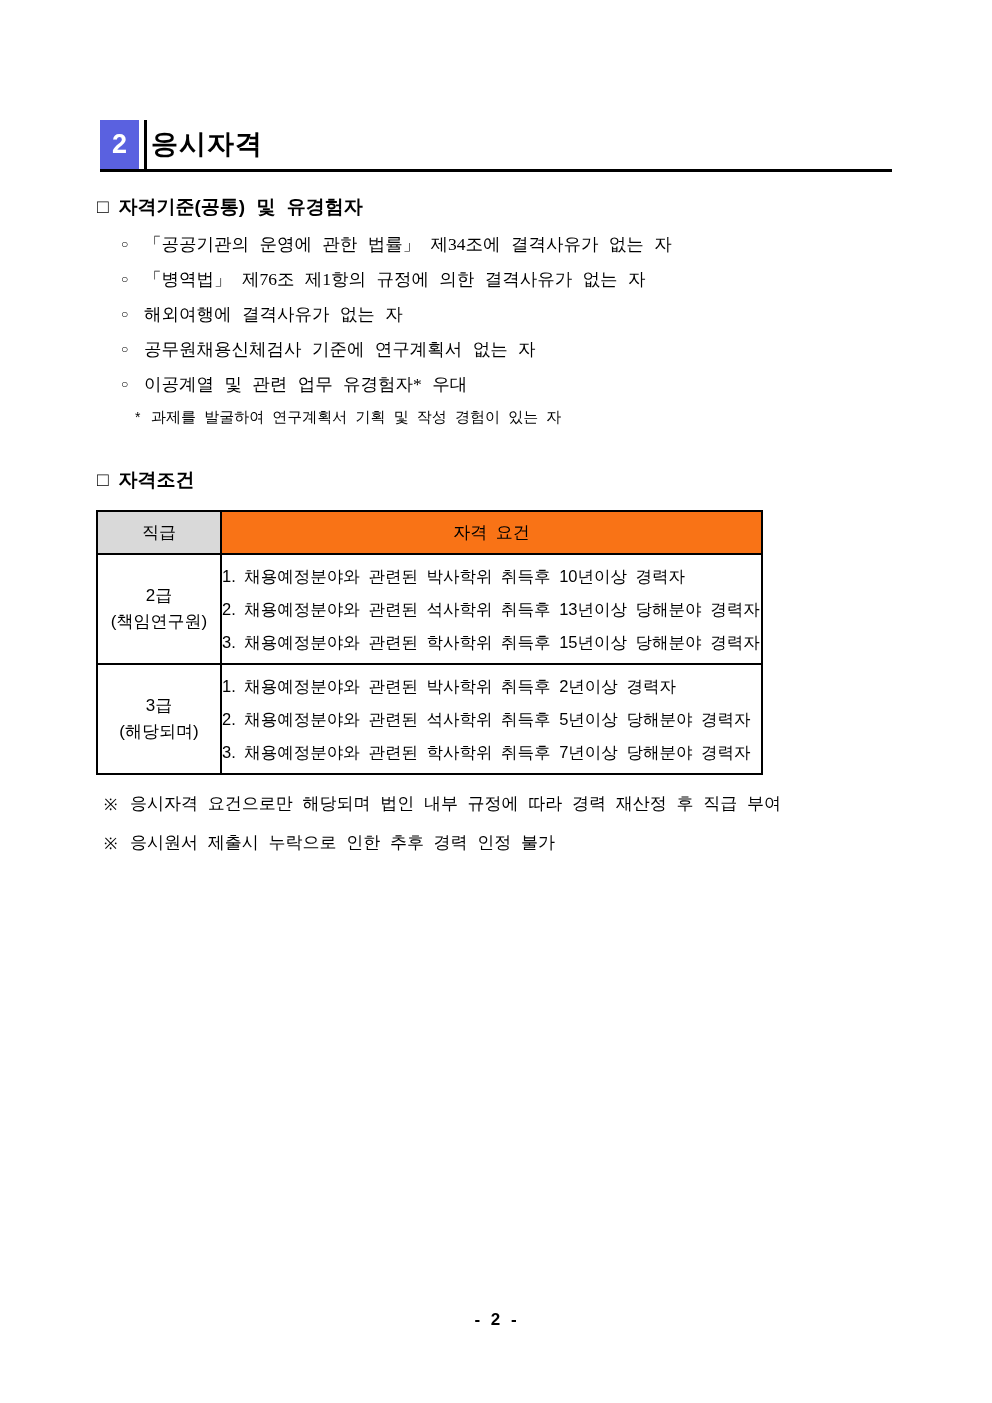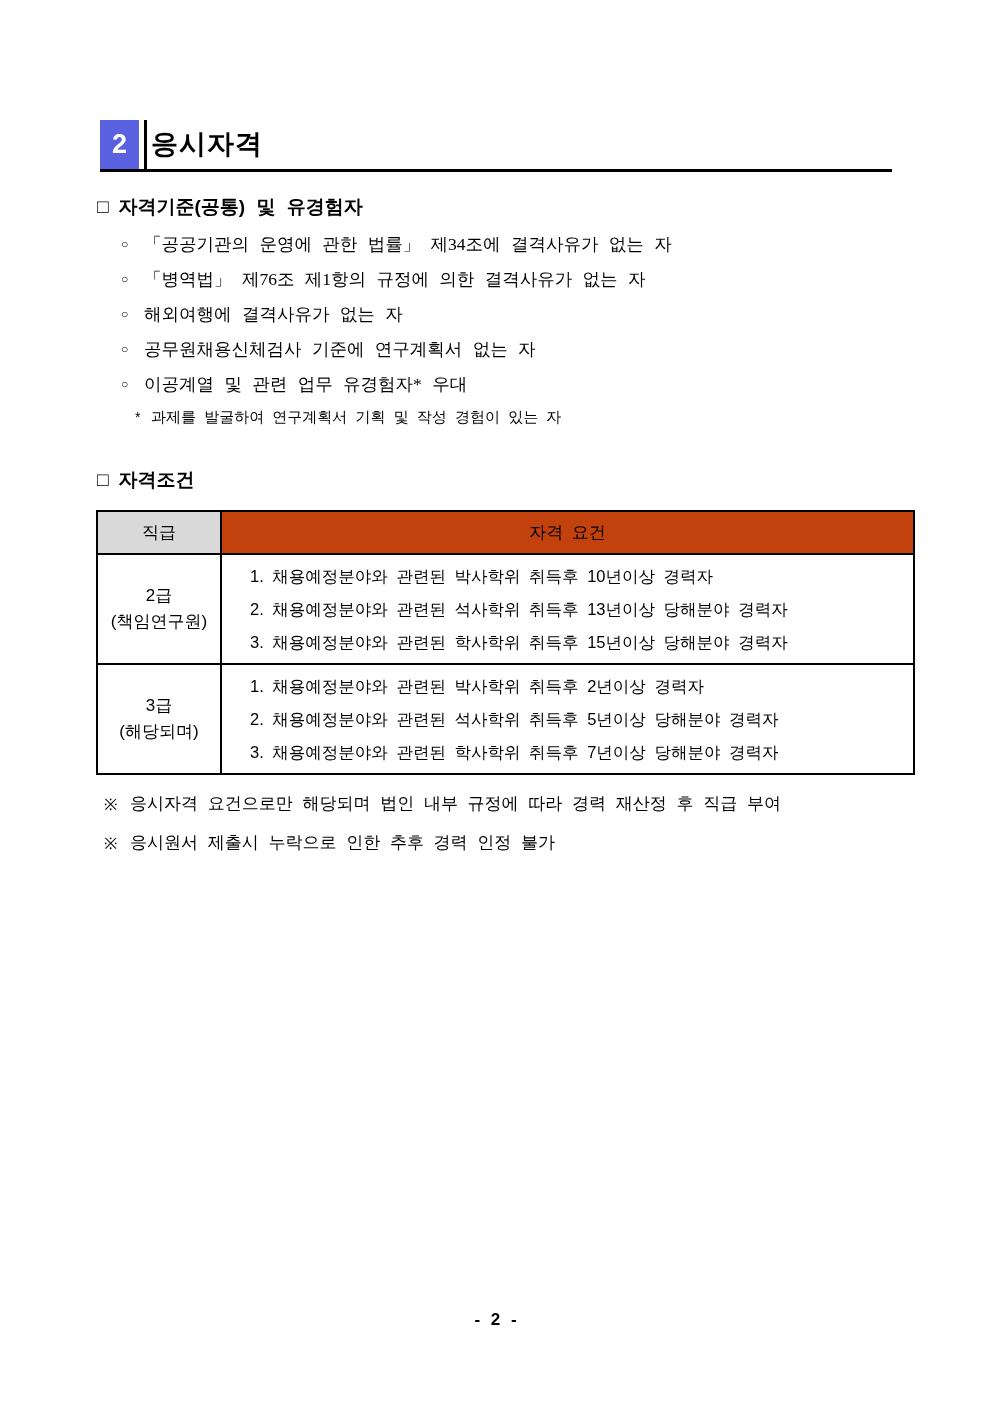--- a/index.html
+++ b/index.html
@@ -63,31 +63,31 @@
   .subnote-row {
     display: flex; align-items: center; height: 32px;
     margin-left: 14px;
     font-size: 15px; word-spacing: 4px; white-space: nowrap;
   }
   .subnote-marker { width: 16px; flex: 0 0 16px; font-size: 14px; }
 
   
   .qual-table {
     position: absolute; left: 96px; top: 510px;
-    width: 819px; border-collapse: collapse; table-layout: fixed;
+    width: 667px; border-collapse: collapse; table-layout: fixed;
   }
   .qual-table th, .qual-table td { border: 2px solid #000000; }
   .qual-table col.grade-col { width: 124px; }
   .qual-table th {
     height: 43px; font-size: 17px; font-weight: normal;
     text-align: center; word-spacing: 4px;
   }
   .qual-table td { height: 110px; }
   .grade-cell { text-align: center; font-size: 17px; line-height: 26px; }
-  .req-cell { padding-left: 28px; }
+  .req-cell { padding-left: 0; }
   .req-line {
     font-size: 16.5px; line-height: 33px;
     word-spacing: 4px; white-space: nowrap;
   }
 
   
   .notes { position: absolute; left: 104px; top: 784px; width: 800px; }
   .note-row {
     display: flex; align-items: center; height: 39px;
     font-size: 17px; word-spacing: 5px; white-space: nowrap;
@@ -148,21 +148,21 @@
   </div>
 
   <table class="qual-table">
     <colgroup>
         <col class="grade-col">
         <col>
       </colgroup>
     <thead>
       <tr>
         <th style="background-color: rgb(217, 217, 217);">직급</th>
-        <th style="background-color: #c2410c;">자격 요건</th>
+        <th style="background-color: #f97316;">자격 요건</th>
       </tr>
     </thead>
     <tbody>
       <tr>
         <td class="grade-cell">
           <div>2급</div>
           <div>(책임연구원)</div>
         </td>
         <td class="req-cell">
           <div class="req-line">1. 채용예정분야와 관련된 박사학위 취득후 10년이상 경력자</div>

